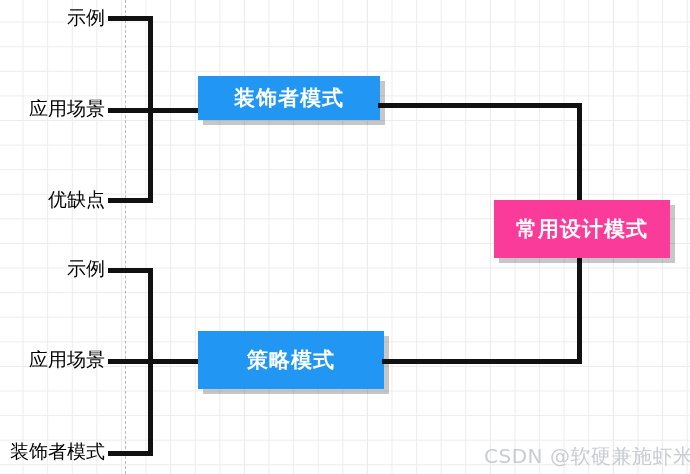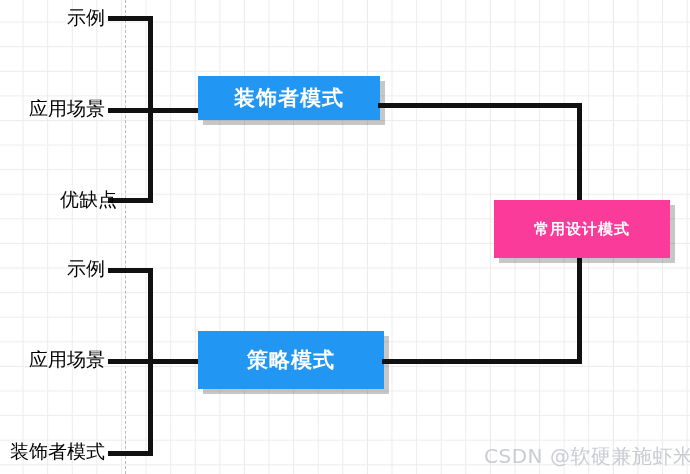--- a/index.html
+++ b/index.html
@@ -57,21 +57,21 @@
     display: flex;
     align-items: center;
     justify-content: center;
     color: #ffffff;
     font-weight: bold;
     letter-spacing: 1px;
     box-shadow: 5px 5px 0 0 rgba(0,0,0,0.22);
     box-sizing: border-box;
   }
   .node-blue { background: #2196f3; font-size: 21px; }
-  .node-pink { background: #fb3b99; font-size: 15px; }
+  .node-pink { background: #fb3b99; font-size: 21px; }
 
   
   .leaf-label {
     position: absolute;
     color: #000000;
     font-size: 19px;
     white-space: nowrap;
     text-align: right;
     line-height: 1;
   }
@@ -101,21 +101,21 @@
   <div class="conn-h" style="left:148px; top:108px; width:55px;"></div>
 
   <div class="node node-blue" style="left:198px; top:76px; width:182px; height:44px;">
     <span>装饰者模式</span>
   </div>
 
   <div class="conn-h" style="left:378px; top:103px; width:204px;"></div>
 
   <div class="leaf-label" style="left:0px; top:8px; width:105px;">示例</div>
   <div class="leaf-label" style="left:0px; top:99px; width:105px;">应用场景</div>
-  <div class="leaf-label" style="left:12px; top:190px; width:105px;">优缺点</div>
+  <div class="leaf-label" style="left:0px; top:190px; width:105px;">优缺点</div>
 
   <div class="conn-h" style="left:108px; top:268px; width:45px;"></div>
   <div class="conn-h" style="left:108px; top:359px; width:45px;"></div>
   <div class="conn-h" style="left:108px; top:451px; width:45px;"></div>
 
   <div class="conn-v" style="left:148px; top:268px; height:188px;"></div>
 
   <div class="conn-h" style="left:148px; top:359px; width:55px;"></div>
 
   <div class="node node-blue" style="left:198px; top:331px; width:186px; height:58px;">

